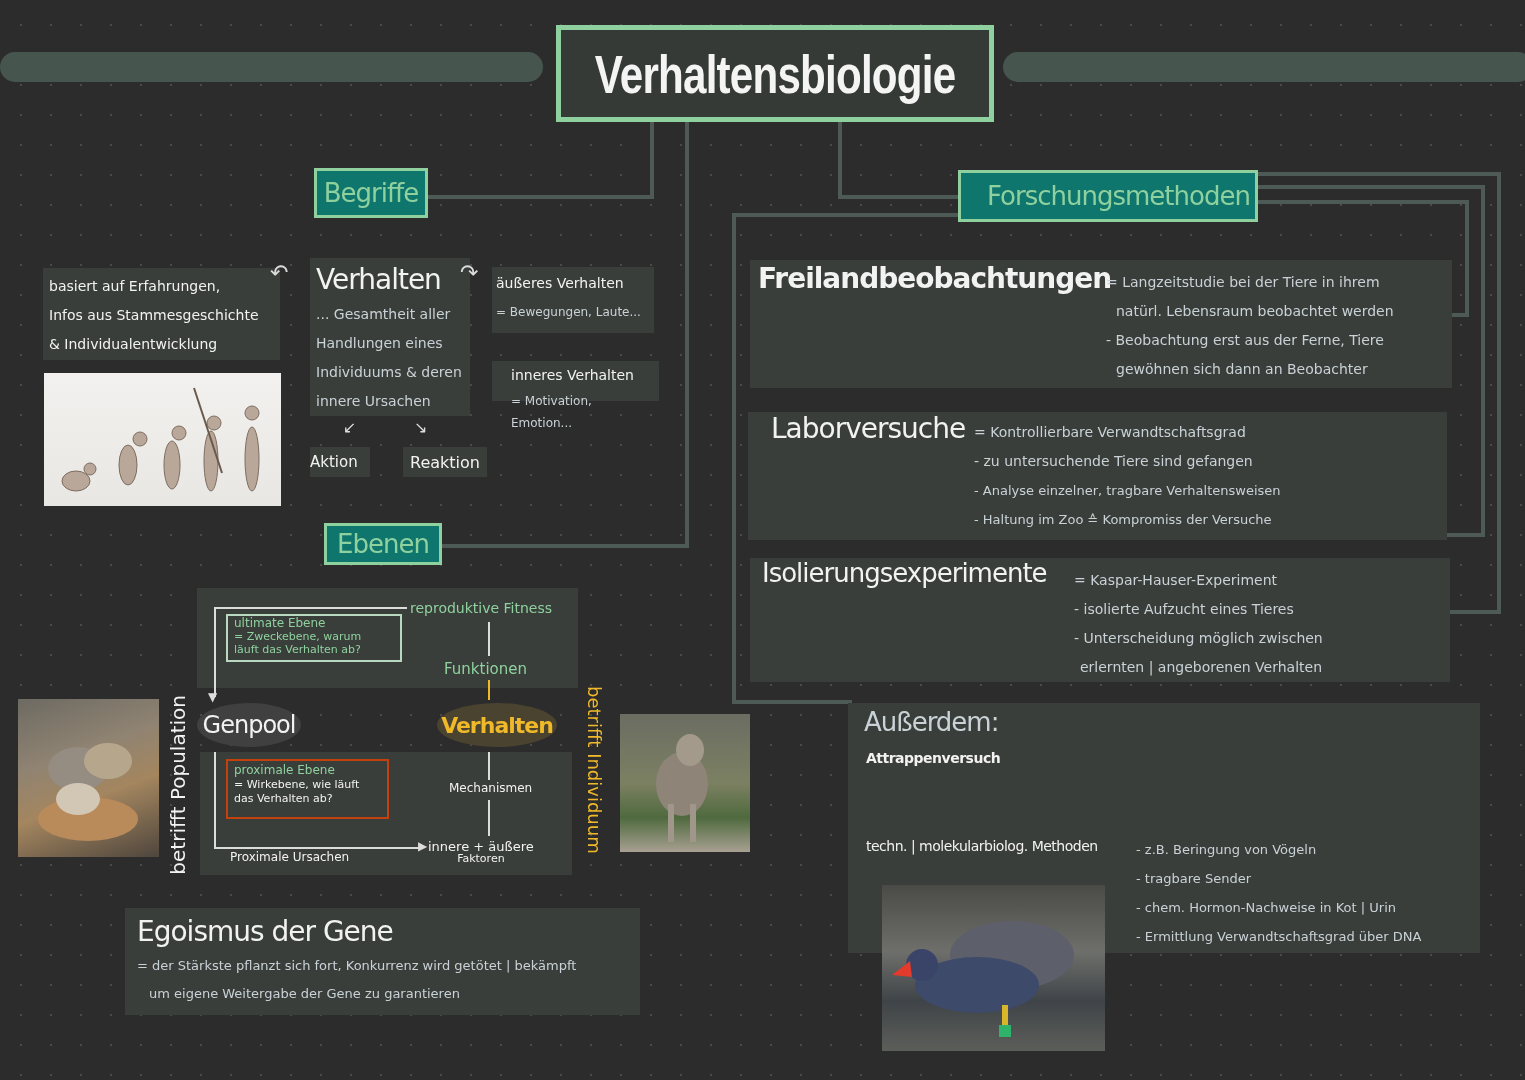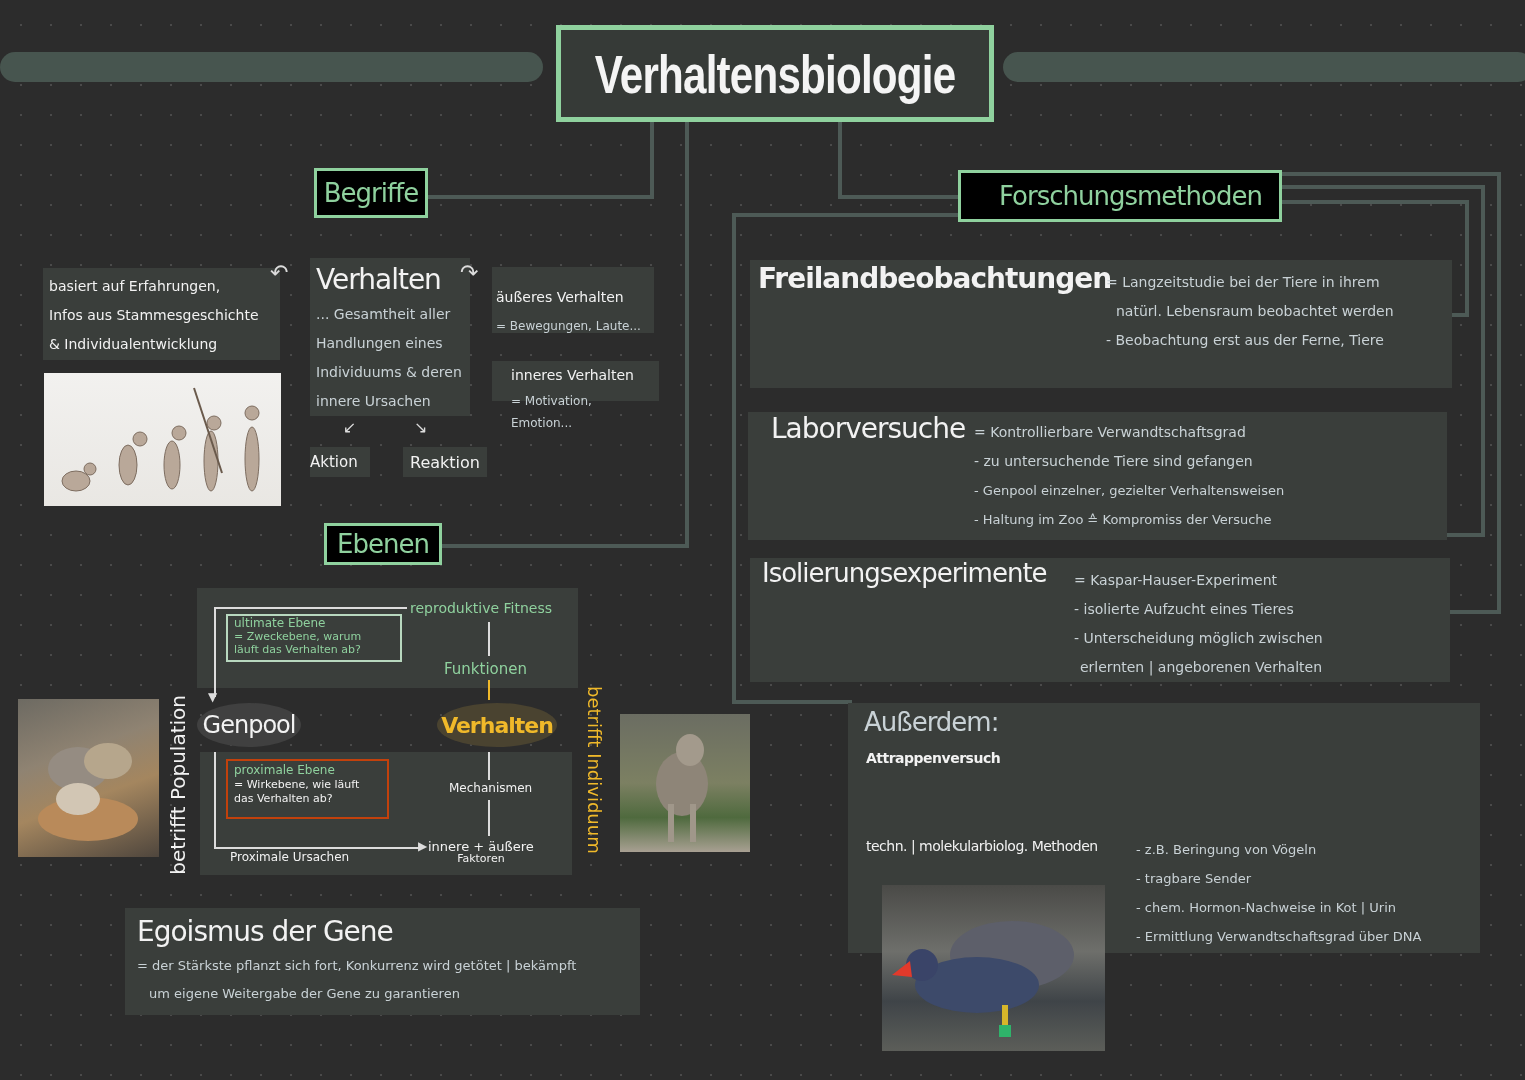--- a/index.html
+++ b/index.html
@@ -9,21 +9,21 @@
     background-image: radial-gradient(circle, #4a4a4a 1px, transparent 1.3px);
     background-size: 30px 30px;
     background-position: 6px 10px;
     font-family: "DejaVu Sans", sans-serif;
     color:#f0f0f0;
   }
   .abs { position:absolute; }
   .band { position:absolute; background:#47554f; height:30px; top:52px; border-radius:15px; }
   .line { position:absolute; background:#4d5a56; }
   .card { position:absolute; background:#3a3e3b; }
-  .gbox { position:absolute; border:3px solid #8fd19e; background:#000000; color:#8fd19e; box-sizing:border-box; display:flex; align-items:center; justify-content:center; }
+  .gbox { position:absolute; border:3px solid #8fd19e; background:#0f766e; color:#8fd19e; box-sizing:border-box; display:flex; align-items:center; justify-content:center; }
   .title-box { position:absolute; left:556px; top:25px; width:438px; height:97px; border:5px solid #8fd19e; background:#363a37; box-sizing:border-box; display:flex; align-items:center; justify-content:center; }
   .title-box span { font-family:"Liberation Sans", sans-serif; font-weight:bold; font-size:54px; color:#f4f4f4; transform:scaleX(0.78); letter-spacing:-1px; white-space:nowrap; }
   .t-white { color:#f2f2f2; }
   .t-soft { color:#c9d2d6; }
   .t-green { color:#8fd19e; }
   .t-yellow { color:#f0b92a; }
   .small { font-size:14px; line-height:29px; }
   .h-mid { font-size:26px; letter-spacing:-1px; }
   .img { position:absolute; overflow:hidden; }
   .vert { position:absolute; writing-mode:vertical-rl; white-space:nowrap; }
@@ -89,21 +89,21 @@
 <div class="arrow" style="left:270px;top:260px;font-size:22px;">↶</div>
 <div class="card" style="left:310px;top:258px;width:160px;height:158px;padding:2px 6px;box-sizing:border-box;">
   <div class="t-white" style="font-size:28px;letter-spacing:-1px;line-height:40px;">Verhalten</div>
   <div class="small t-soft">... Gesamtheit aller</div>
   <div class="small t-soft">Handlungen eines</div>
   <div class="small t-soft">Individuums &amp; deren</div>
   <div class="small t-soft">innere Ursachen</div>
 </div>
 <div class="arrow" style="left:460px;top:260px;font-size:22px;">↷</div>
 
-<div class="card" style="left:492px;top:267px;width:162px;height:66px;padding:16px 4px;box-sizing:border-box;">
+<div class="card" style="left:492px;top:267px;width:162px;height:66px;padding:2px 4px;box-sizing:border-box;">
   <div class="small t-white">äußeres Verhalten</div>
   <div class="small t-soft" style="font-size:12px;">= Bewegungen, Laute...</div>
 </div>
 <div class="card" style="left:492px;top:361px;width:167px;height:40px;padding:0 19px;box-sizing:border-box;">
   <div class="small t-white">inneres Verhalten</div>
   <div class="t-soft" style="font-size:12px;line-height:22px;">= Motivation, Emotion...</div>
 </div>
 
 <div class="arrow" style="left:343px;top:418px;">↙</div>
 <div class="arrow" style="left:414px;top:418px;">↘</div>
@@ -180,39 +180,40 @@
     <rect x="70" y="90" width="6" height="38" fill="#a0978a"></rect>
   </svg>
 </div>
 
 <div class="card" style="left:125px;top:908px;width:515px;height:107px;padding:4px 12px;box-sizing:border-box;">
   <div class="t-white" style="font-size:28px;letter-spacing:-1px;line-height:40px;">Egoismus der Gene</div>
   <div class="t-soft" style="font-size:13px;line-height:28px;">= der Stärkste pflanzt sich fort, Konkurrenz wird getötet | bekämpft</div>
   <div class="t-soft" style="font-size:13px;line-height:28px;padding-left:12px;">um eigene Weitergabe der Gene zu garantieren</div>
 </div>
 
-<div class="gbox" style="left:958px;top:170px;width:324px;height:52px;padding-left:21px;">
+<div class="gbox" style="left:958px;top:170px;width:300px;height:52px;padding-left:21px;">
   <span class="h-mid">Forschungsmethoden</span>
 </div>
 
 <div class="card" style="left:750px;top:260px;width:702px;height:128px;">
   <div class="abs t-white" style="left:8px;top:2px;font-size:28px;font-weight:bold;letter-spacing:-1px;">Freilandbeobachtungen</div>
   <div class="abs" style="left:356px;top:8px;">
     <div class="small t-soft">= Langzeitstudie bei der Tiere in ihrem</div>
     <div class="small t-soft" style="padding-left:10px;">natürl. Lebensraum beobachtet werden</div>
     <div class="small t-soft">- Beobachtung erst aus der Ferne, Tiere</div>
+    <div class="small t-soft" style="padding-left:10px;">gewöhnen sich dann an Beobachter</div>
   </div>
 </div>
 
 <div class="card" style="left:748px;top:412px;width:699px;height:128px;">
   <div class="abs t-white" style="left:10px;top:0px;font-size:28px;letter-spacing:-1px;margin-left:13px;">Laborversuche</div>
   <div class="abs" style="left:226px;top:6px;">
     <div class="small t-soft">= Kontrollierbare Verwandtschaftsgrad</div>
     <div class="small t-soft">- zu untersuchende Tiere sind gefangen</div>
-    <div class="small t-soft" style="font-size:13px;">- Genpool einzelner, gezielter Verhaltensweisen</div>
+    <div class="small t-soft" style="font-size:13px;">- Analyse einzelner, tragbare Verhaltensweisen</div>
     <div class="small t-soft" style="font-size:13px;">- Haltung im Zoo ≙ Kompromiss der Versuche</div>
   </div>
 </div>
 
 <div class="card" style="left:750px;top:558px;width:700px;height:124px;">
   <div class="abs t-white" style="left:12px;top:0px;font-size:26px;letter-spacing:-1px;">Isolierungsexperimente</div>
   <div class="abs" style="left:324px;top:8px;">
     <div class="small t-soft">= Kaspar-Hauser-Experiment</div>
     <div class="small t-soft">- isolierte Aufzucht eines Tieres</div>
     <div class="small t-soft">- Unterscheidung möglich zwischen</div>

